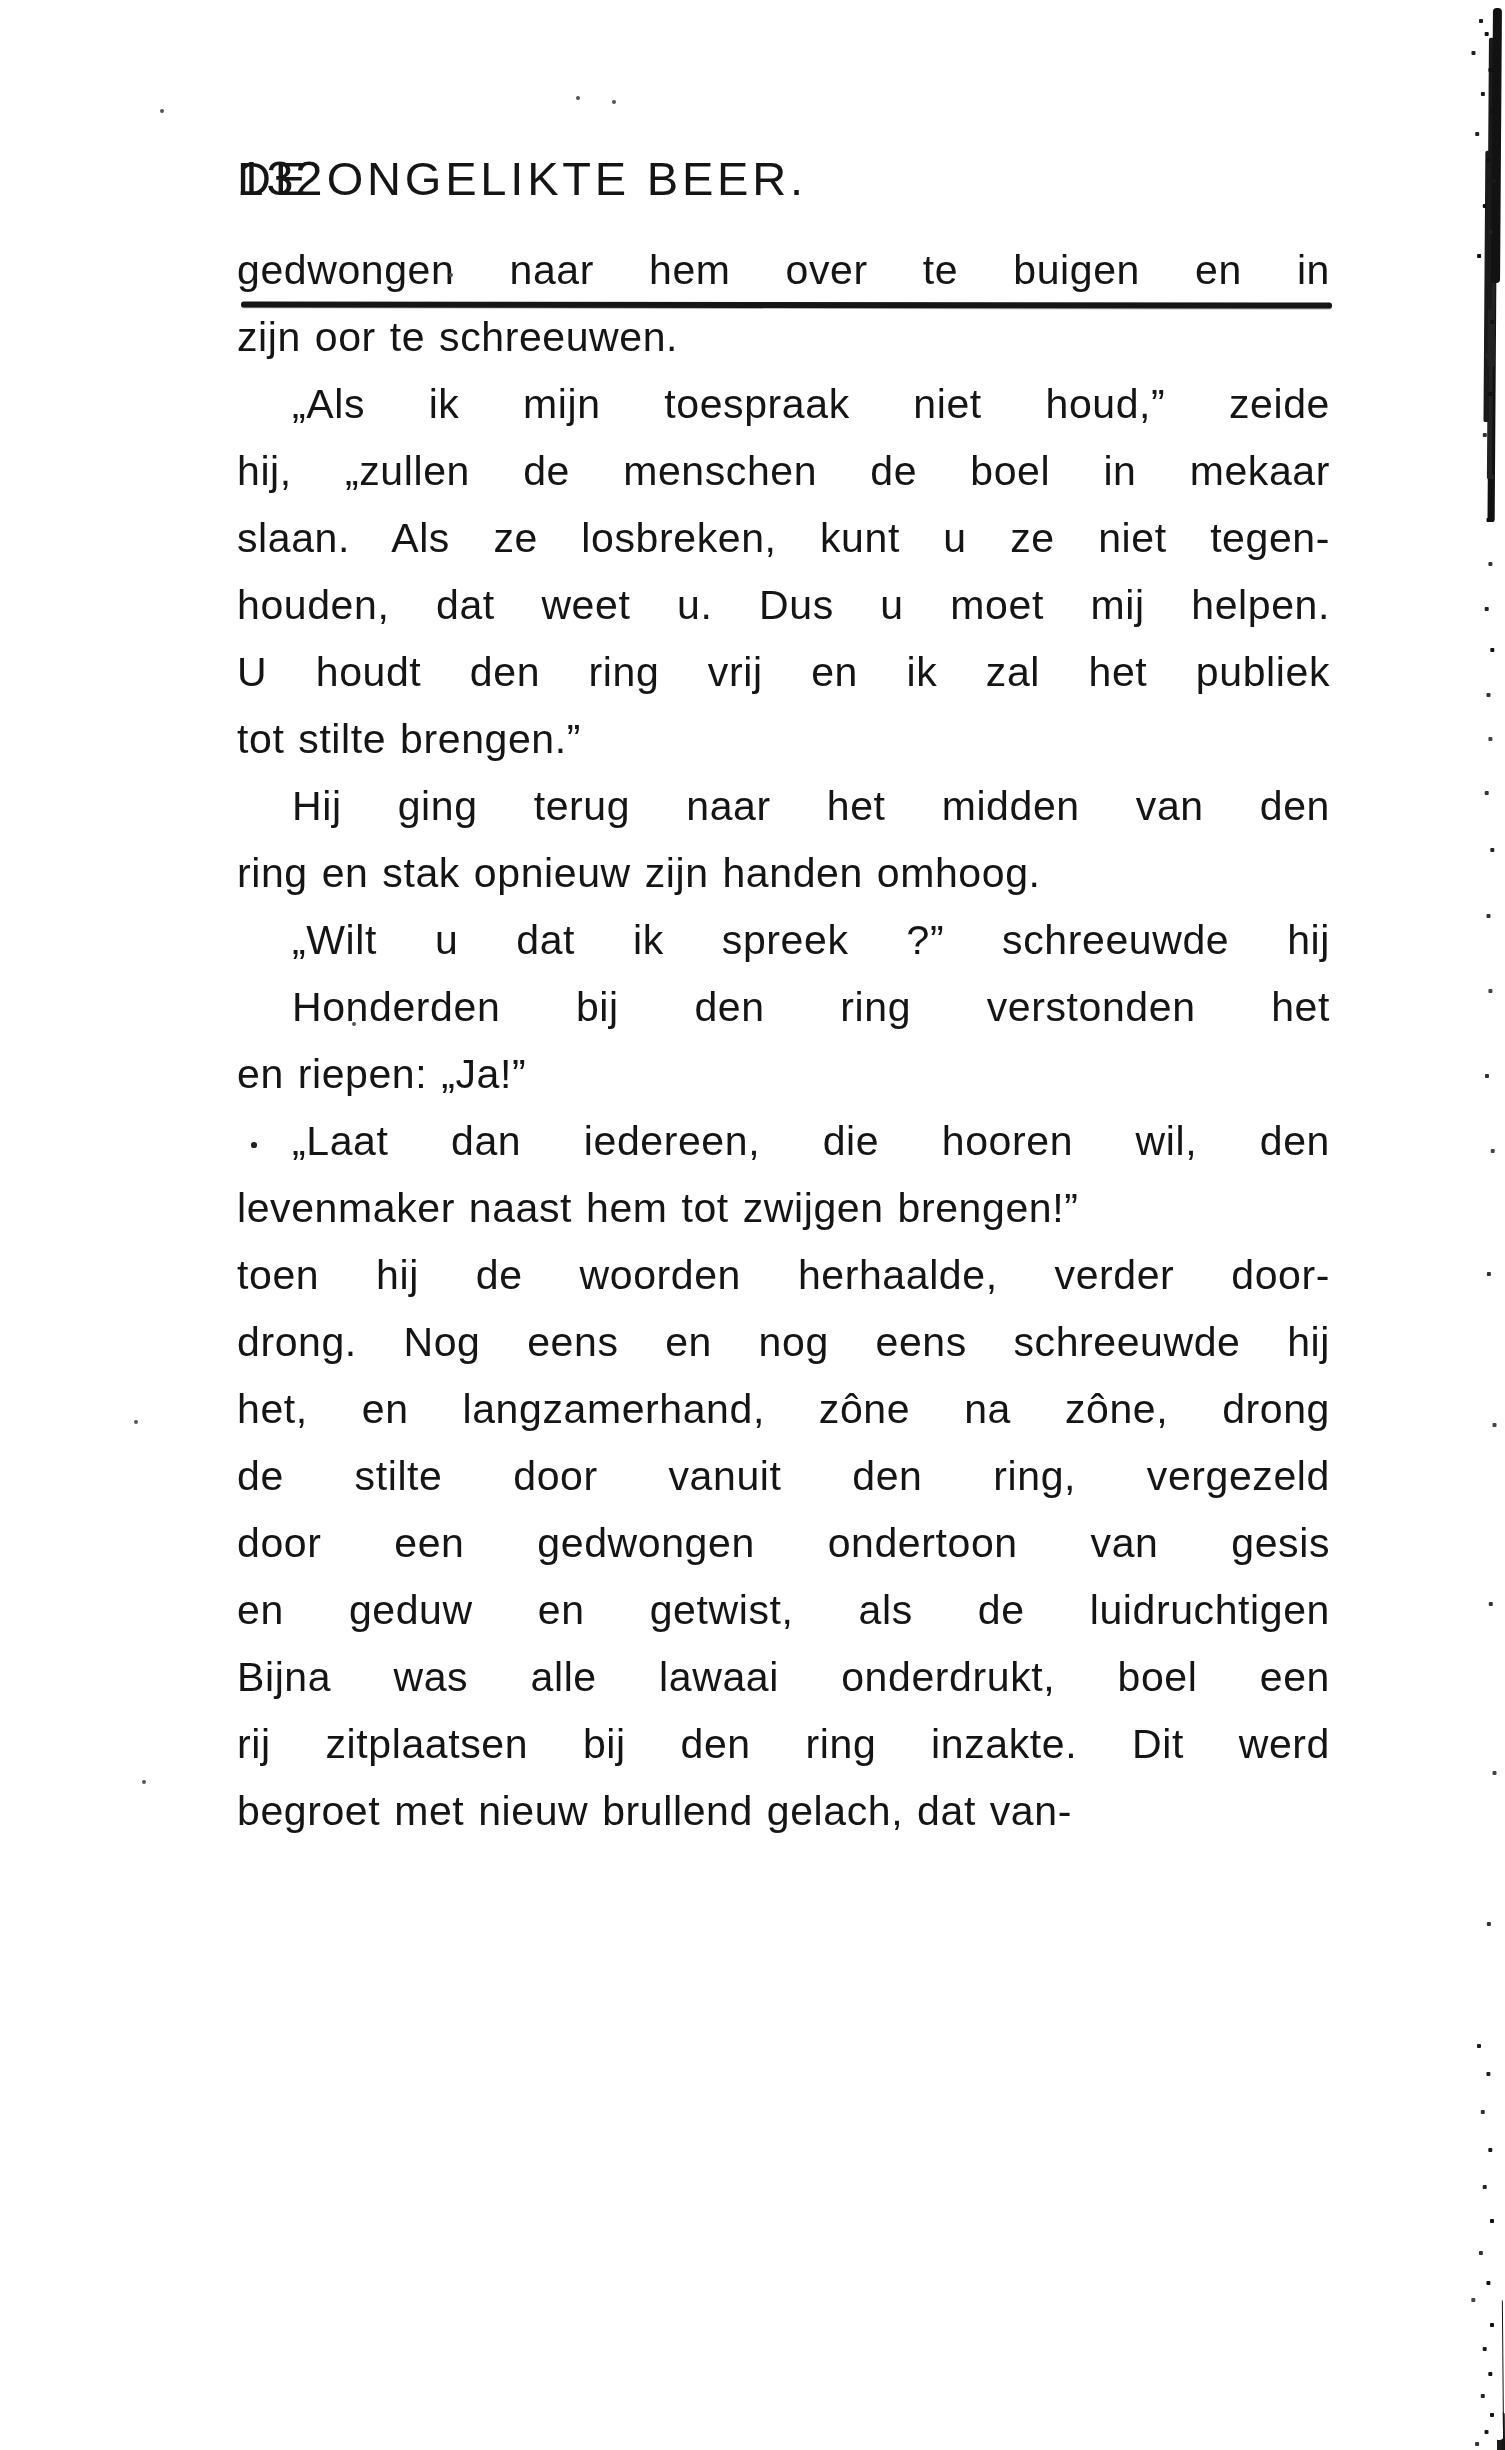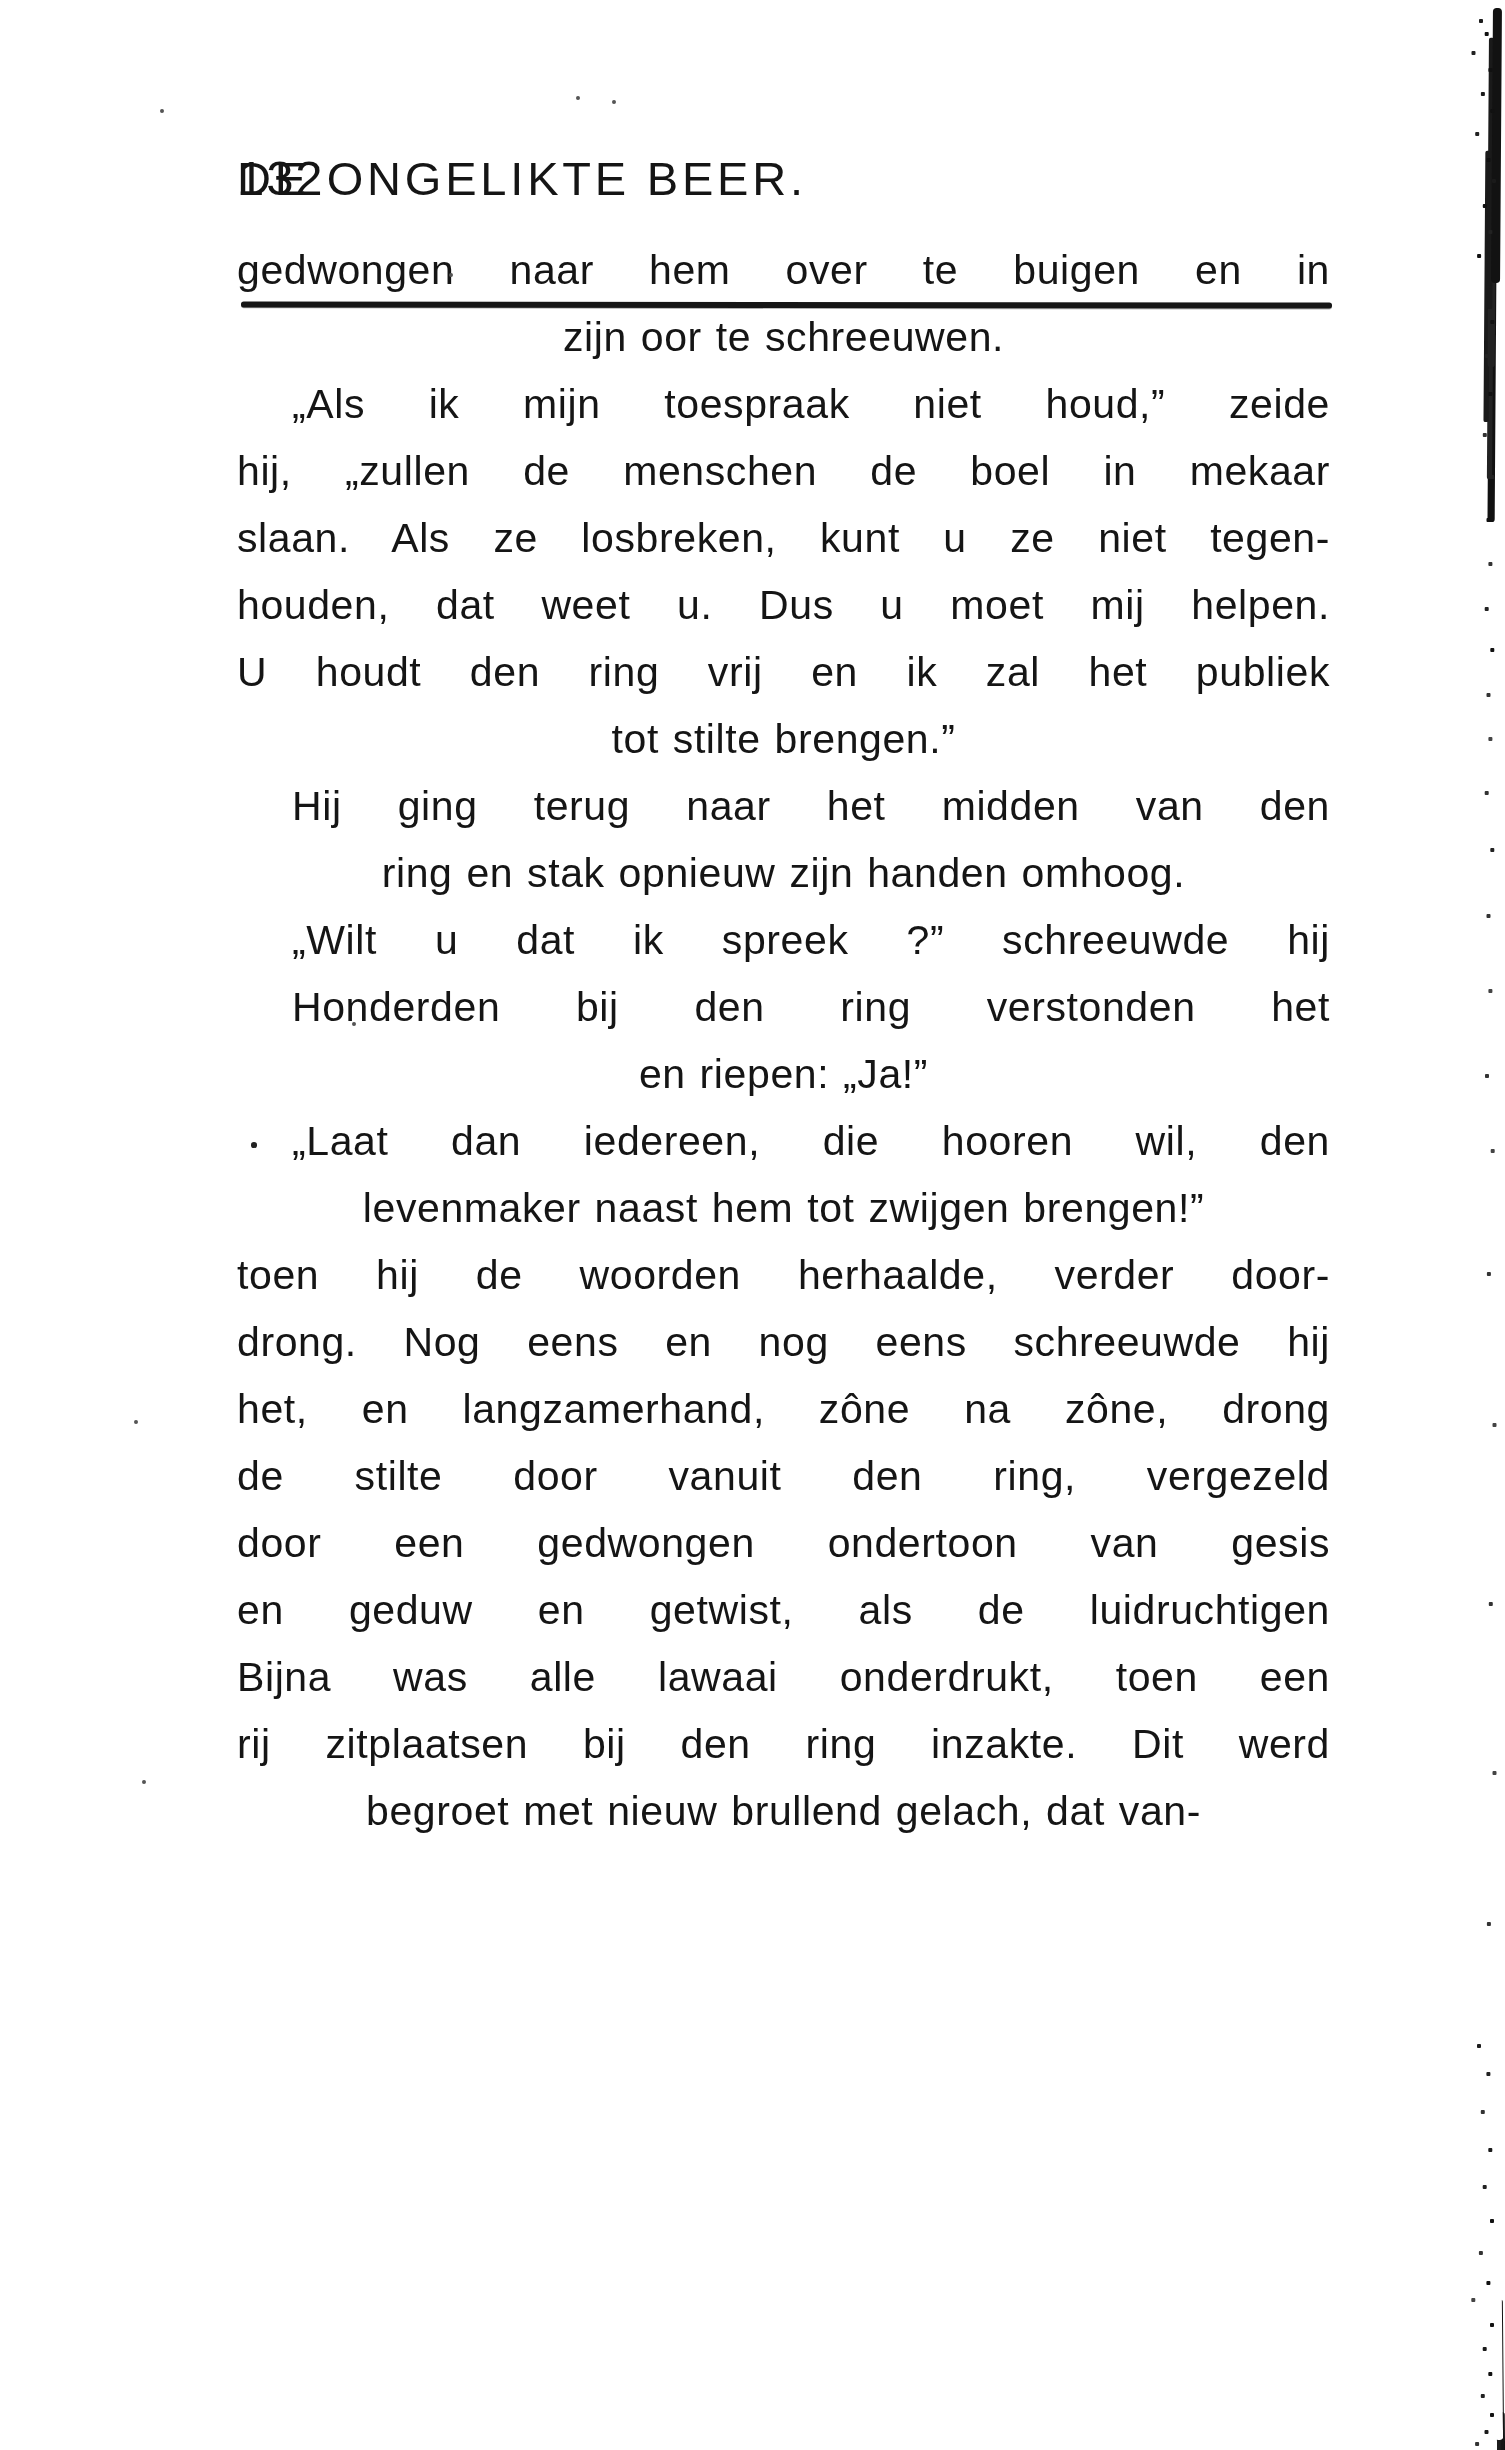--- a/index.html
+++ b/index.html
@@ -33,21 +33,21 @@
   
   .body{
     position:absolute;top:237px;left:237px;width:1093px;
     font-size:41px;
     letter-spacing:0.6px;
     word-spacing:1.9px;
   }
   .line{
     line-height:67px;height:67px;
     white-space:normal;
-    text-align:center;
+    text-align:left;
   }
   .line.just{
     text-align:justify;
     text-align-last:justify;
   }
   .line.indent{ text-indent:55px; }
   
   .speck{
     position:absolute;width:5.7px;height:5.7px;border-radius:50%;
     background:#222;
@@ -114,21 +114,21 @@
       <div class="line just indent">Honderden bij den ring verstonden het</div>
       <div class="line">en riepen: „Ja!”</div>
       <div class="line just indent">„Laat dan iedereen, die hooren wil, den</div>
       <div class="line">levenmaker naast hem tot zwijgen brengen!”</div>
       <div class="line just">toen hij de woorden herhaalde, verder door-</div>
       <div class="line just">drong. Nog eens en nog eens schreeuwde hij</div>
       <div class="line just">het, en langzamerhand, zône na zône, drong</div>
       <div class="line just">de stilte door vanuit den ring, vergezeld</div>
       <div class="line just">door een gedwongen ondertoon van gesis</div>
       <div class="line just">en geduw en getwist, als de luidruchtigen</div>
-      <div class="line just">Bijna was alle lawaai onderdrukt, toen een</div>
+      <div class="line just">Bijna was alle lawaai onderdrukt, boel een</div>
       <div class="line just">rij zitplaatsen bij den ring inzakte. Dit werd</div>
       <div class="line">begroet met nieuw brullend gelach, dat van-</div>
     </div>
 
   <div class="speck" style="left:251px;top:1142px;"></div>
   <div class="speck light" style="left:576px;top:96px;"></div>
   <div class="speck light" style="left:612px;top:100px;"></div>
   <div class="speck light" style="left:449px;top:273px;"></div>
   <div class="speck light" style="left:352px;top:1022px;"></div>
   <div class="speck light" style="left:134px;top:1420px;"></div>

